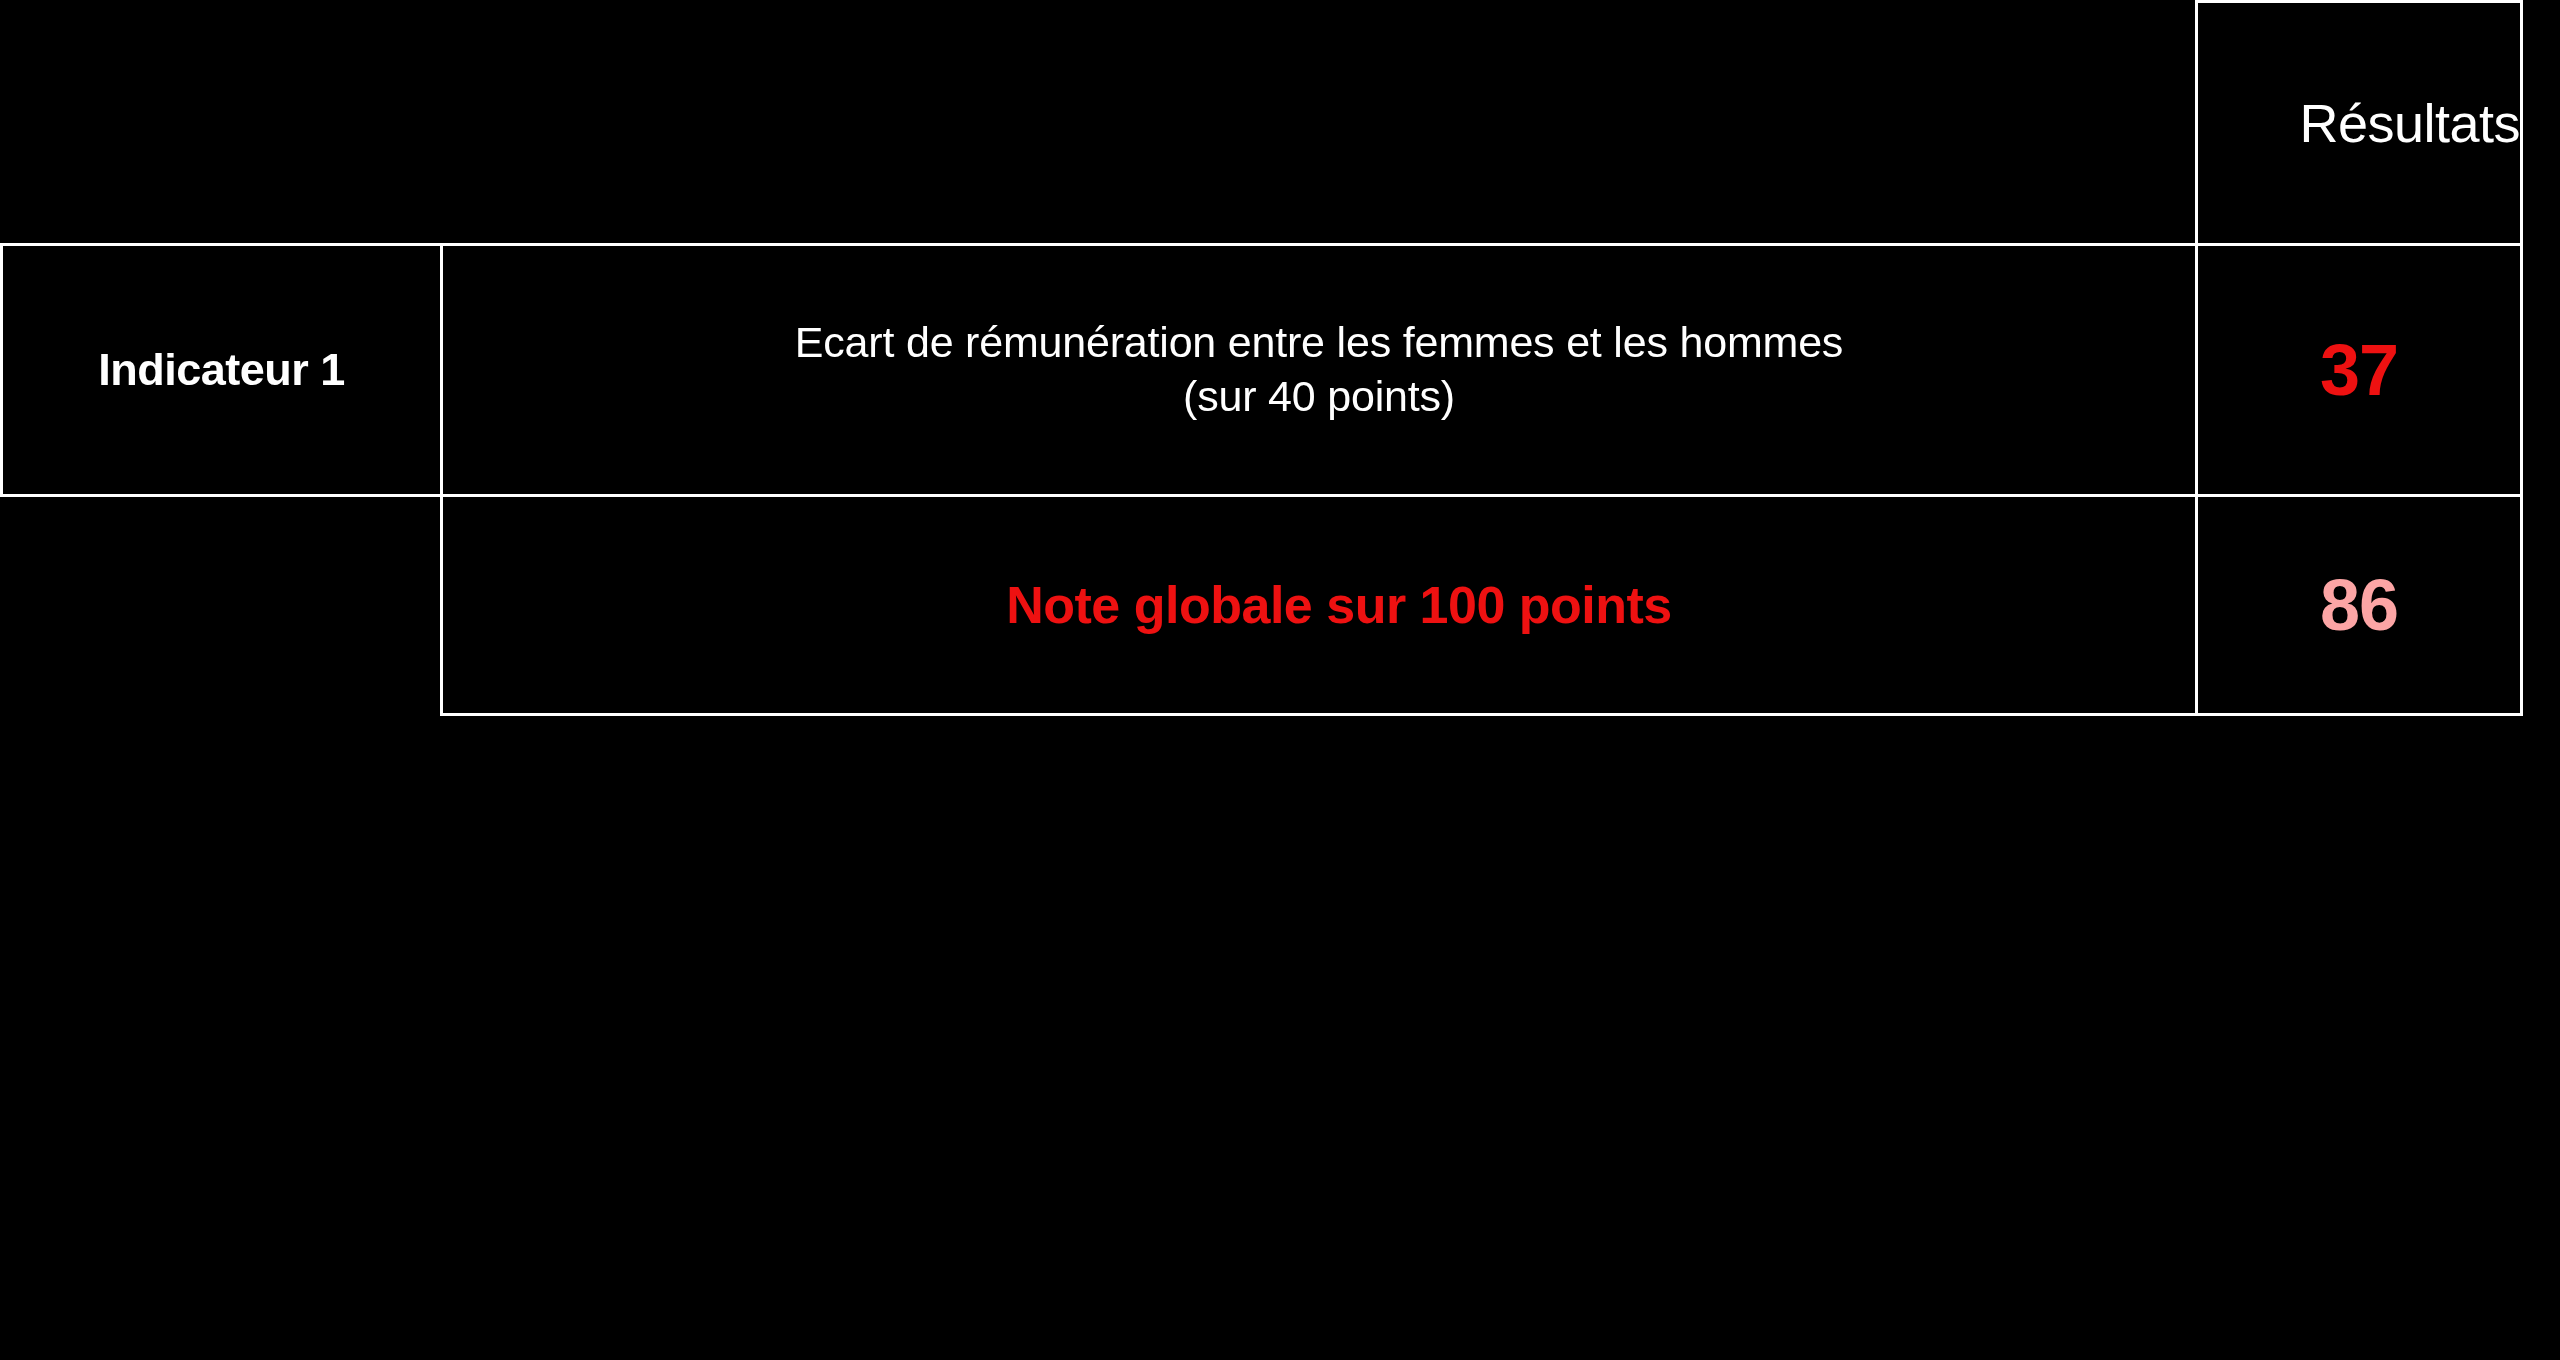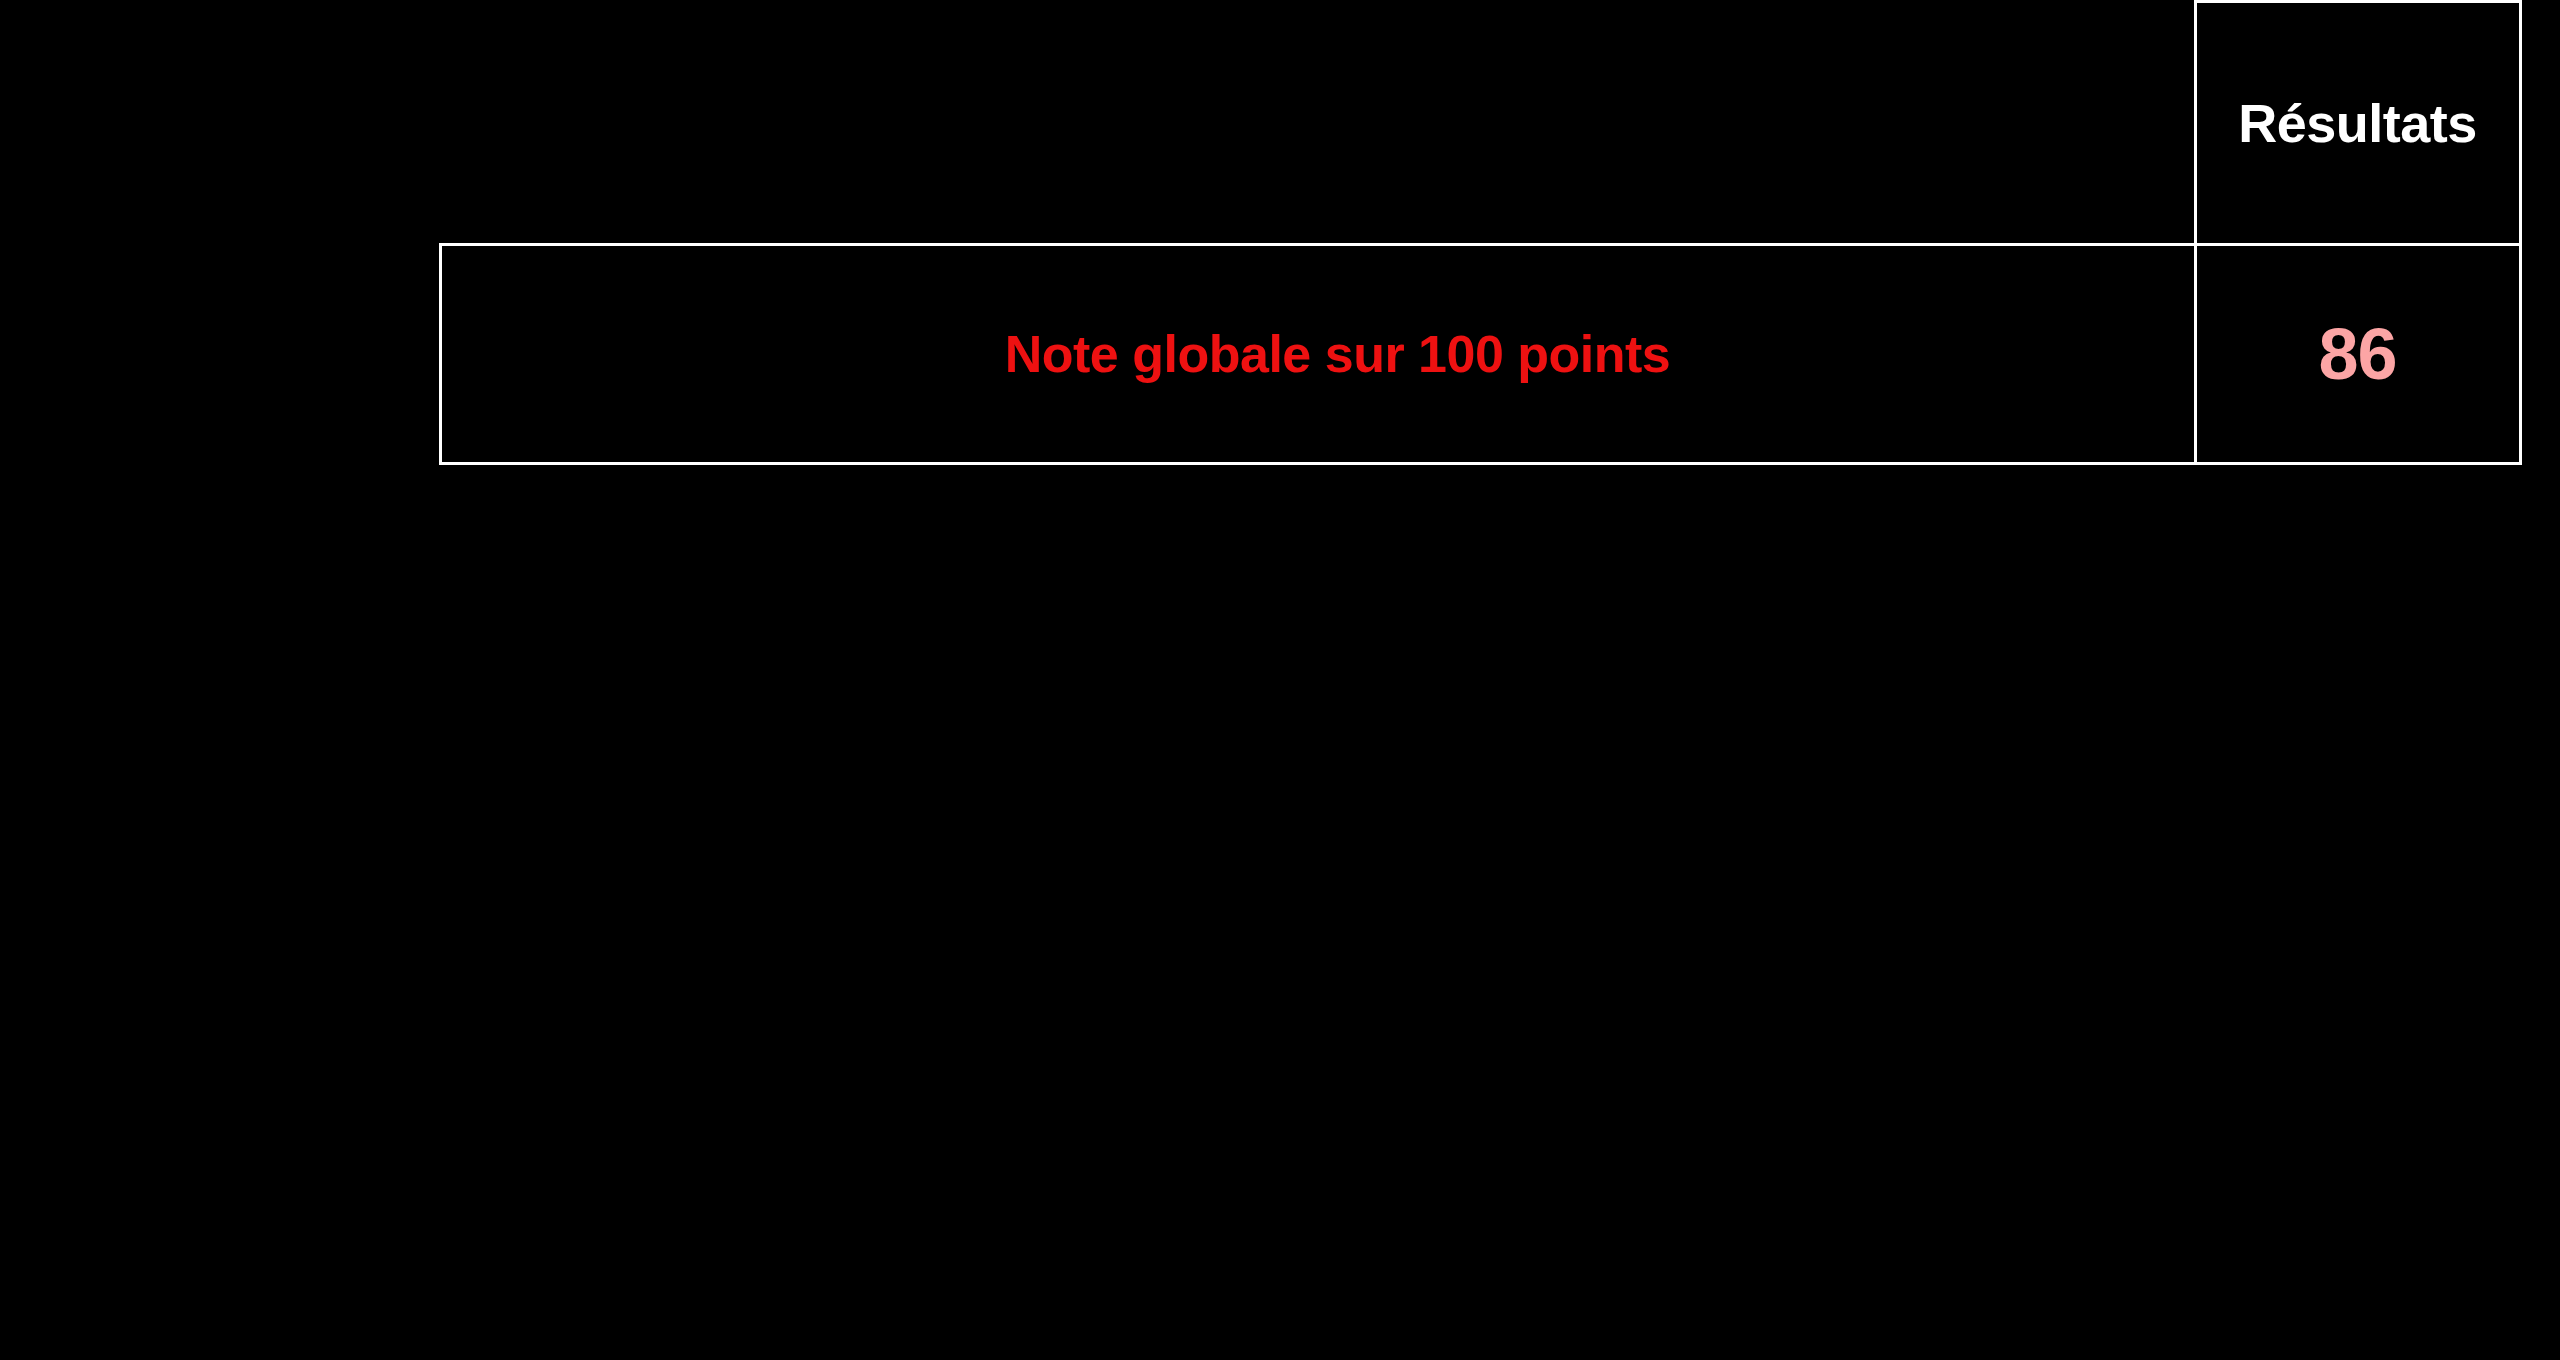--- a/index.html
+++ b/index.html
@@ -48,23 +48,23 @@
   td.blank {
     border: none !important;
     background: #000000;
   }
 
   
   tr.header-row td { height: 240px; }
 
   .results-head {
     font-size: 54px;
-    font-weight: bold;
+    font-weight: normal;
     color: #ffffff;
-    text-align: center;
+    text-align: right;
     letter-spacing: -0.5px;
   }
 
   
   tr.ind-row td { height: 200px; }
   tr.ind-row.tall td { height: 248px; }
 
   .ind-label {
     font-size: 45px;
     font-weight: bold;
@@ -126,20 +126,34 @@
     <tbody>
 
       <tr class="header-row">
         <td class="blank"></td>
         <td class="blank"></td>
         <td>
           <div class="results-head">Résultats</div>
         </td>
       </tr>
 
+      <tr class="ind-row tall">
+        <td>
+          <div class="ind-label">Indicateur 1</div>
+        </td>
+        <td>
+          <div class="ind-desc">
+            <span>Ecart de rémunération entre les femmes et les hommes</span><br>
+            <span>(sur 40 points)</span>
+          </div>
+        </td>
+        <td>
+          <div class="ind-result">37</div>
+        </td>
+      </tr>
 
 
 
 
       <tr class="total-row">
         <td class="blank"></td>
         <td>
           <div class="total-label">Note globale sur 100 points</div>
         </td>
         <td>

